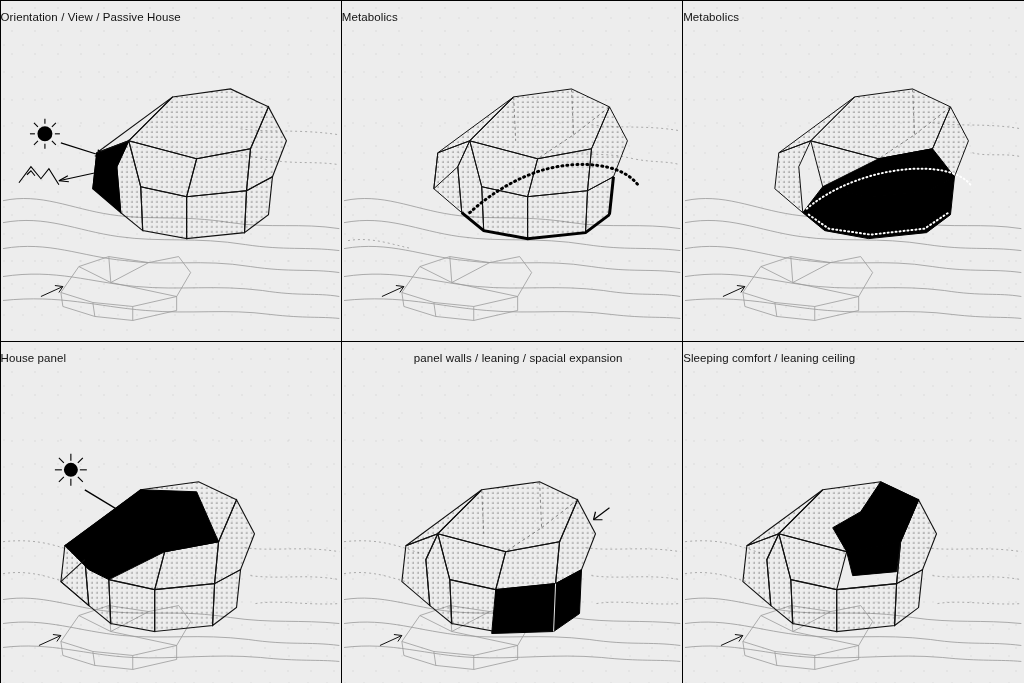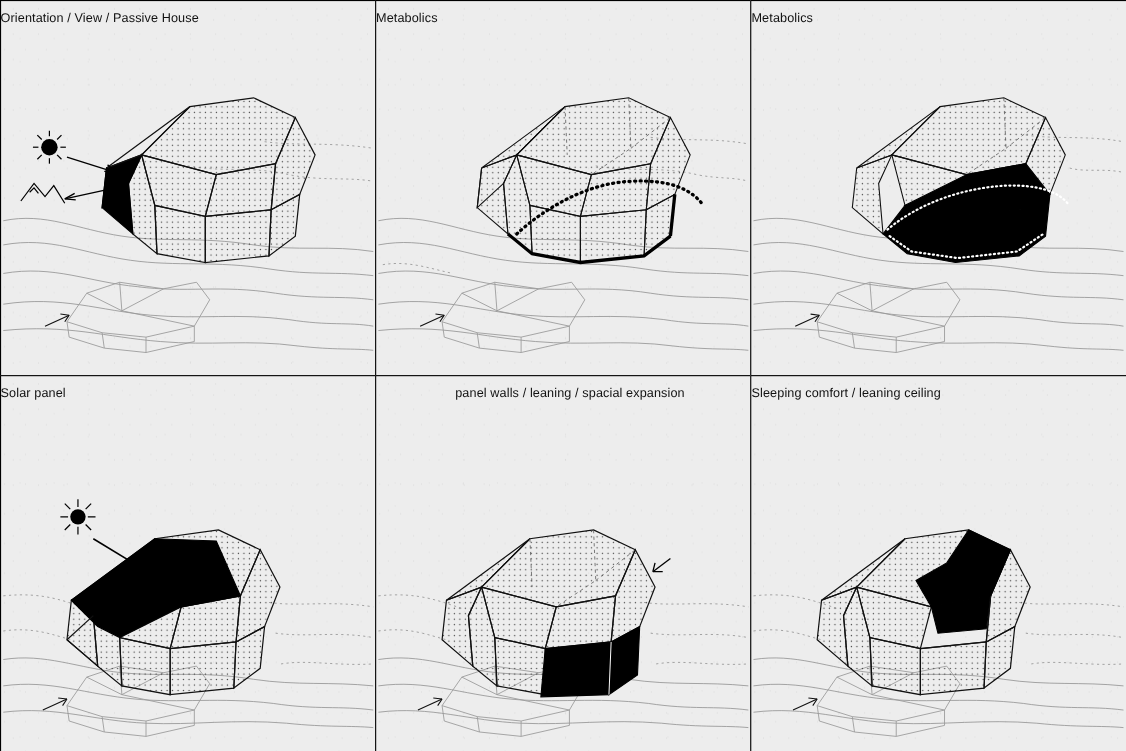--- a/index.html
+++ b/index.html
@@ -255,21 +255,21 @@
       </g>
 
       <g fill="none" stroke="#ffffff" stroke-width="2" stroke-dasharray="1 3" stroke-linecap="round">
         <path d="M124 208 C 150 186, 190 170, 232 168 C 262 167, 280 174, 288 184"></path>
         <path d="M126 214 L 146 228 L 188 234 L 242 228 L 266 212"></path>
       </g>
     </svg>
   </div>
 
   <div class="panel">
-    <div class="panel-title">Solar panel</div>
+    <div class="panel-title">House panel</div>
     <svg class="art" viewBox="0 0 341 341">
       <defs>
         <pattern id="dots4" width="5" height="5" patternUnits="userSpaceOnUse">
           <circle cx="1.2" cy="1.2" r="0.62" fill="#3a3a3a"></circle>
         </pattern>
       </defs>
       <g stroke="#8c8c8c" fill="none" stroke-width="0.7">
         <path d="M2 200 C 40 196, 60 206, 80 212" stroke-dasharray="2 3"></path>
         <path d="M2 232 C 30 228, 48 236, 64 240" stroke-dasharray="2 3"></path>
         <path d="M2 258 C 40 252, 70 266, 110 270 C 150 274, 180 268, 230 276 C 270 282, 300 278, 339 282"></path>

